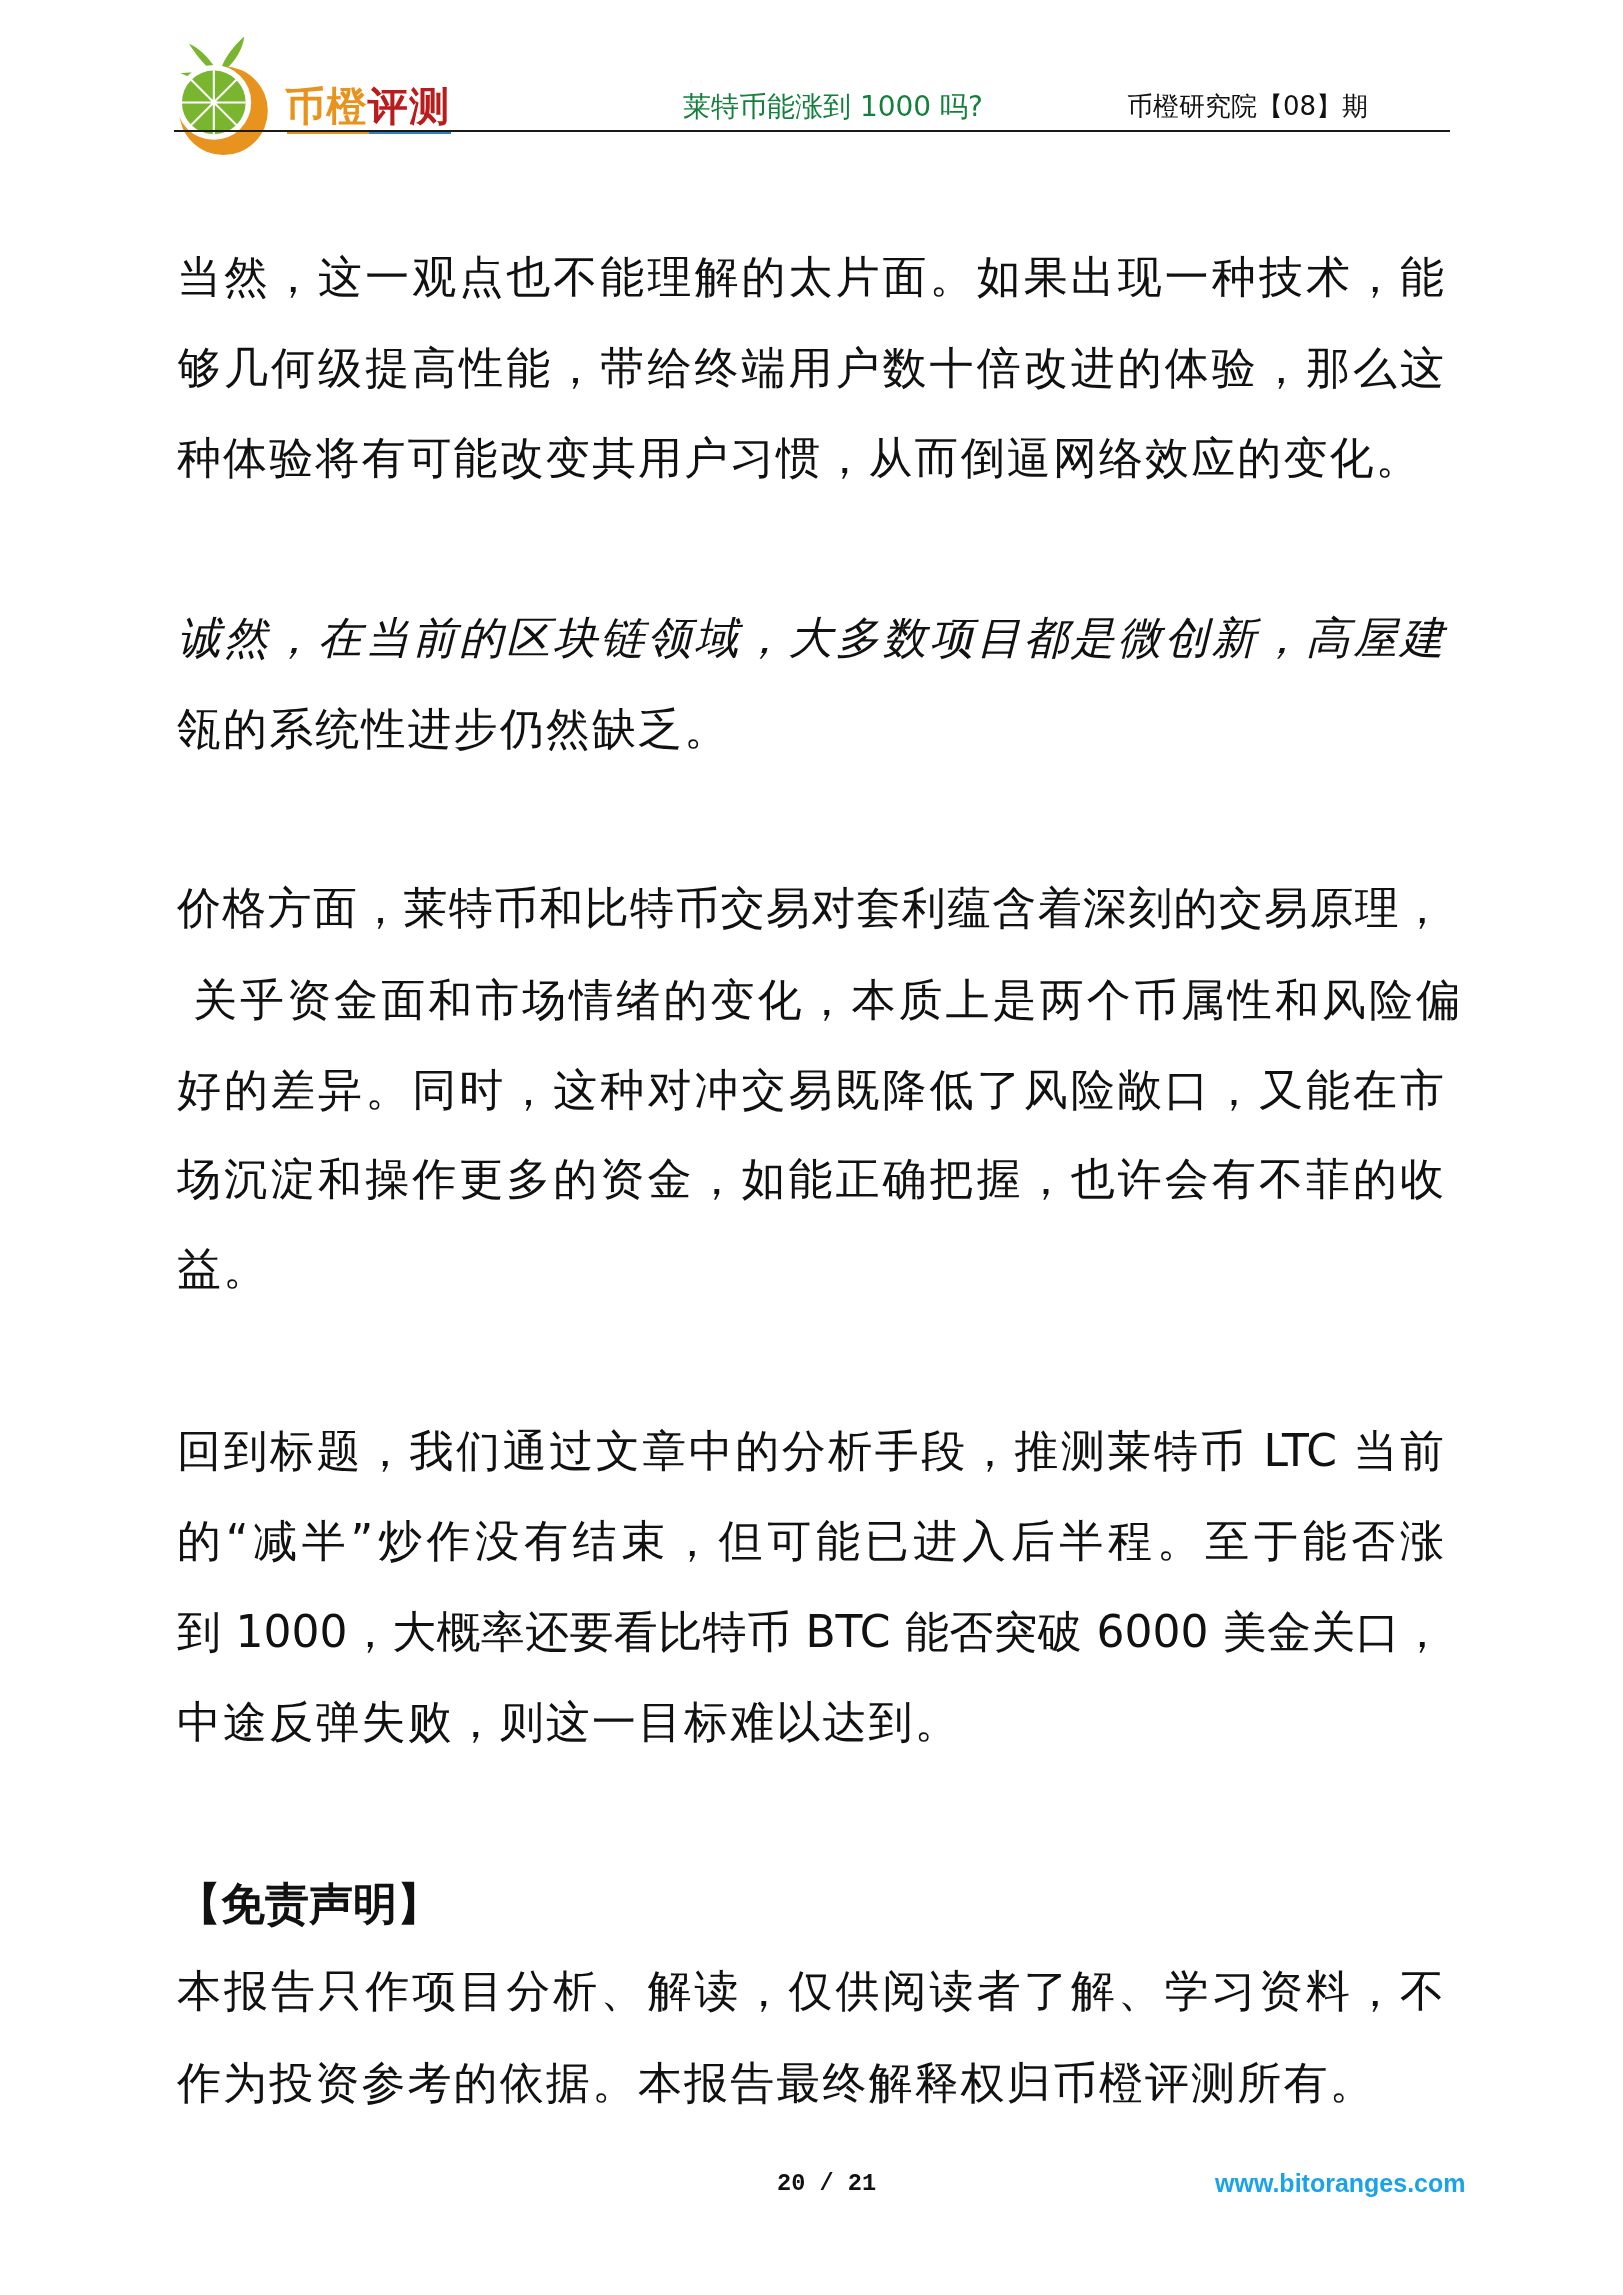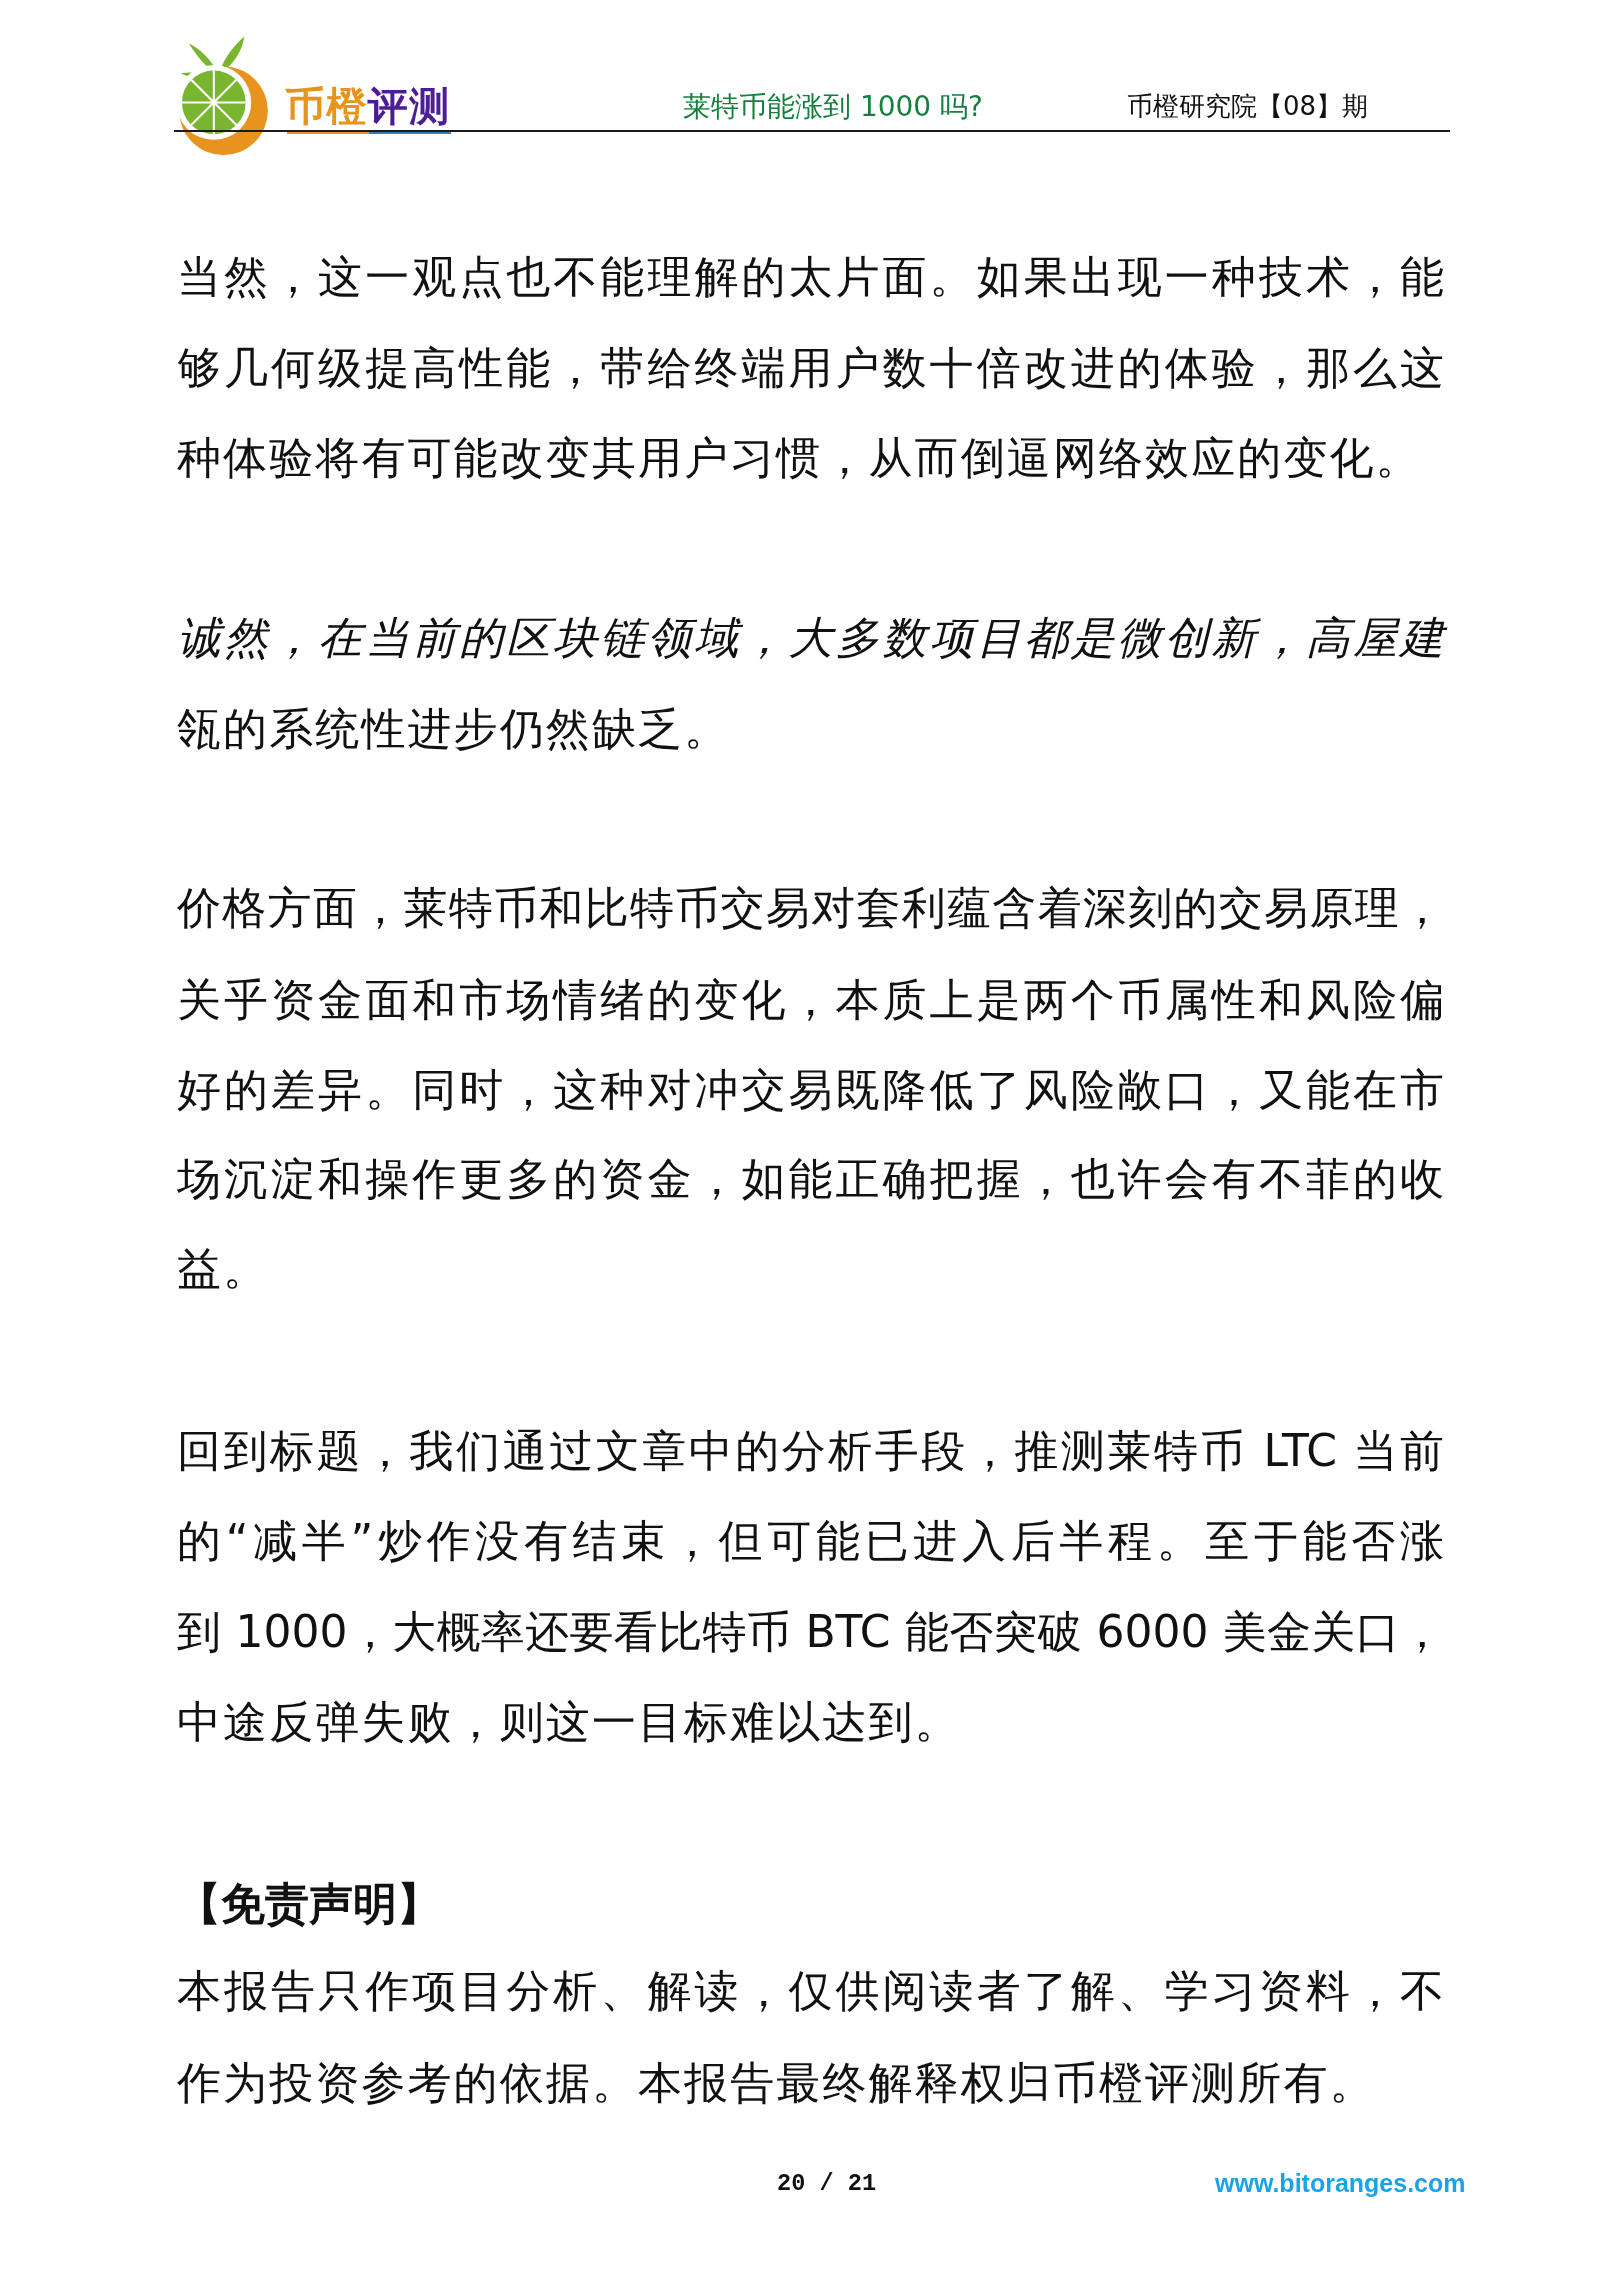--- a/index.html
+++ b/index.html
@@ -2,21 +2,21 @@
 <html style="font-size:11px"><head>
 <meta charset="utf-8">
 <style>
   html, body { margin:0; padding:0; background:#ffffff; }
   body { width:1624px; height:2295px; position:relative; overflow:hidden; font-family:"DejaVu Sans", "Liberation Sans", sans-serif; color:#000; }
   .abs { position:absolute; }
   
   .logo { left:175px; top:33px; width:97px; height:125px; }
   .brand { left:285px; top:78px; height:56px; font-family:"DejaVu Serif","Liberation Serif",serif; font-weight:bold; font-size:40px; line-height:56px; letter-spacing:1.4px; white-space:nowrap; }
   .brand .b1 { color:#E8931E;margin-top:28px; }
-  .brand .b2 { color:#4c1d95;margin-top:8px; }
+  .brand .b2 { color:#b91c1c;margin-top:8px; }
   .brand-bar { top:131px; height:2.8px; }
   .header-rule { left:174px; top:130px; width:1276px; height:2.1px; background:#1a1a1a; }
   .header-title { left:683px; top:89px; font-size:28px; line-height:35px; white-space:nowrap; color:#15803d; }
   .header-issue { left:1127px; top:89px; font-size:26px; line-height:35px; white-space:nowrap; color:#111; }
   
   .line { left:177px; width:1267px; height:69px; font-size:44px; line-height:69px; white-space:nowrap; text-align:justify; text-align-last:justify; color:#111; }
   .line.last { text-align-last:left; letter-spacing:2.1px; }
   .heading { left:177px; font-size:44px; line-height:69px; font-weight:bold; white-space:nowrap; color:#111; }
   
   .page-num { left:777px; top:2169px; font-family:Liberation Mono, monospace; font-weight:bold; font-size:23.6px; line-height:30.5px; color:#111; }
@@ -57,21 +57,21 @@
 <div class="abs header-rule"></div>
 
 <div class="abs line" style="top:242px;">当然，这一观点也不能理解的太片面。如果出现一种技术，能</div>
 <div class="abs line" style="top:333px;">够几何级提高性能，带给终端用户数十倍改进的体验，那么这</div>
 <div class="abs line last" style="top:423px;">种体验将有可能改变其用户习惯，从而倒逼网络效应的变化。</div>
 
 <div class="abs line" style="top:603px;font-style:italic;">诚然，在当前的区块链领域，大多数项目都是微创新，高屋建</div>
 <div class="abs line last" style="top:694px;">瓴的系统性进步仍然缺乏。</div>
 
 <div class="abs line" style="top:873px;">价格方面，莱特币和比特币交易对套利蕴含着深刻的交易原理，</div>
-<div class="abs line" style="top:965px;">关乎资金面和市场情绪的变化，本质上是两个币属性和风险偏</div>
+<div class="abs line" style="top:965px;margin-left:16px;">关乎资金面和市场情绪的变化，本质上是两个币属性和风险偏</div>
 <div class="abs line" style="top:1055px;">好的差异。同时，这种对冲交易既降低了风险敞口，又能在市</div>
 <div class="abs line" style="top:1144px;">场沉淀和操作更多的资金，如能正确把握，也许会有不菲的收</div>
 <div class="abs line last" style="top:1234px;">益。</div>
 
 <div class="abs line" style="top:1416px;">回到标题，我们通过文章中的分析手段，推测莱特币 LTC 当前</div>
 <div class="abs line" style="top:1506px;">的“减半”炒作没有结束，但可能已进入后半程。至于能否涨</div>
 <div class="abs line" style="top:1597px;">到 1000，大概率还要看比特币 BTC 能否突破 6000 美金关口，</div>
 <div class="abs line last" style="top:1687px;">中途反弹失败，则这一目标难以达到。</div>
 
 <div class="abs heading" style="top:1869px;">【免责声明】</div>

